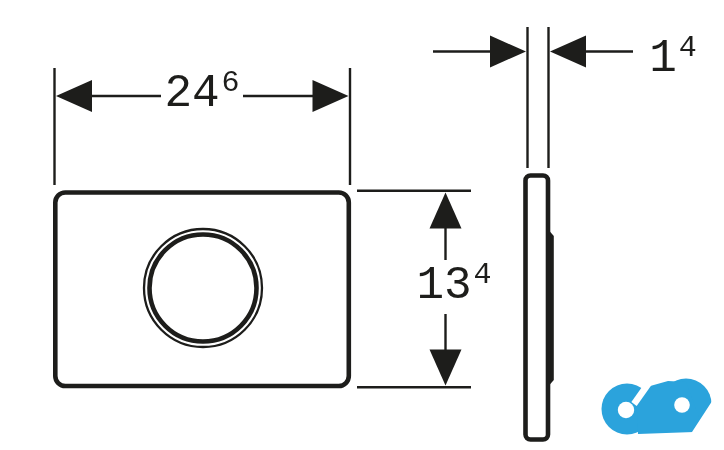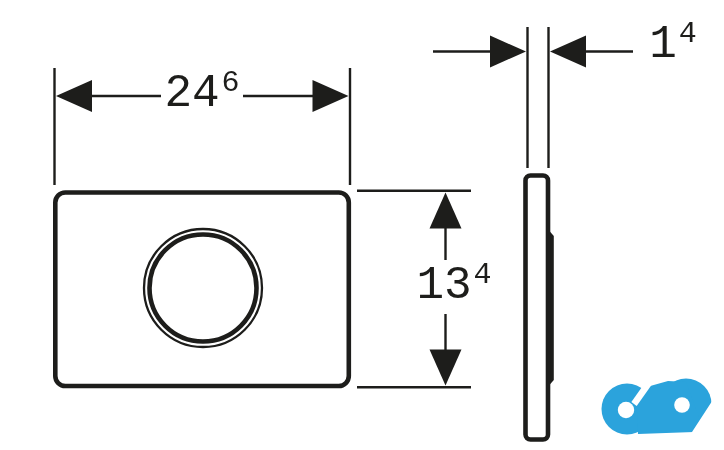--- a/index.html
+++ b/index.html
@@ -96,17 +96,17 @@
   </svg>
 
   <div class="dim-label" style="left:202px;top:94px">
     <span>24</span><sup>6</sup>
   </div>
 
   <div class="dim-label" style="left:454px;top:286px">
     <span>13</span><sup>4</sup>
   </div>
 
-  <div class="dim-label" style="left:673px;top:45px">
+  <div class="dim-label" style="left:673px;top:59px">
     <span>1</span><sup>4</sup>
   </div>
 
 </div>
 
 </body></html>

